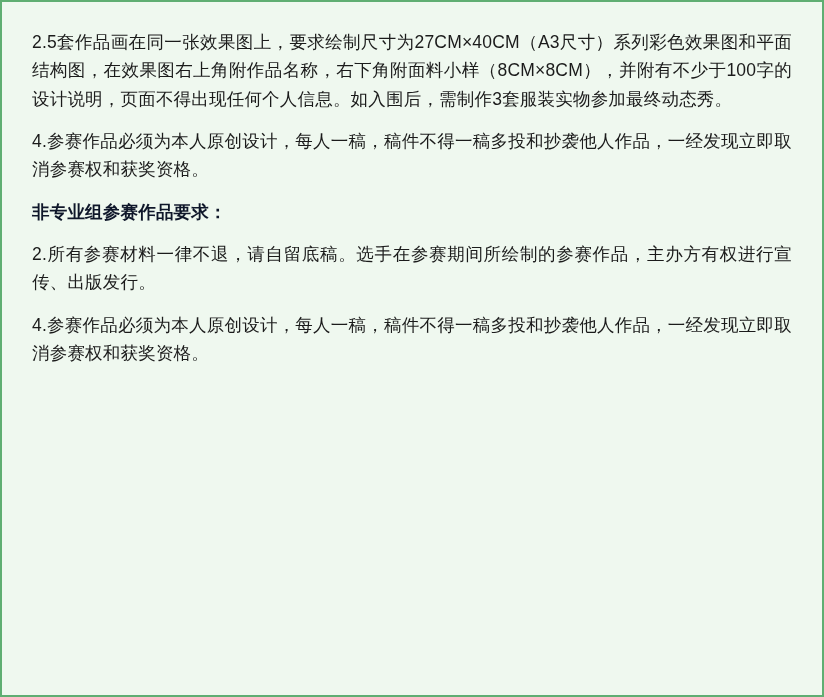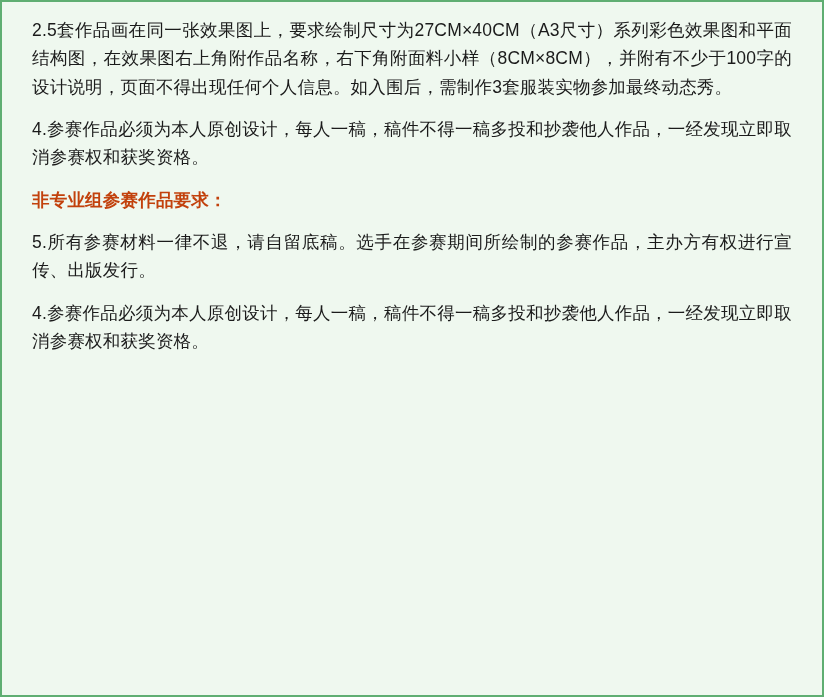--- a/index.html
+++ b/index.html
@@ -18,48 +18,48 @@
     height: 697px;
     background: #eff8ef;
     box-sizing: border-box;
     border-left: 2px solid #5fae72;
     border-right: 2px solid #5fae72;
     border-bottom: 2px solid #5fae72;
     border-top: 2px solid #5fae72;
     overflow: hidden;
   }
   .content {
-    padding: 6px 30px 0 30px;
+    padding: 18px 30px 0 30px;
   }
   p.para {
     margin: 0 0 14px 0;
     font-size: 17.5px;
     line-height: 1.62;
     color: #1b1b1b;
     text-align: justify;
     letter-spacing: 0.2px;
   }
   p.para:last-child {
     margin-bottom: 0;
   }
   h3.section-heading {
     margin: 0 0 14px 0;
     font-size: 17.5px;
     line-height: 1.62;
-    color: #c2410c;
+    color: #0f172a;
     font-weight: bold;
     letter-spacing: 0.2px;
   }
   .spacer-top { height: 8px; }
 </style>
 </head>
 <body>
 
 <div class="page">
   <div class="content">
     <div class="spacer-top"></div>
     <p class="para">2.5套作品画在同一张效果图上，要求绘制尺寸为27CM×40CM（A3尺寸）系列彩色效果图和平面结构图，在效果图右上角附作品名称，右下角附面料小样（8CM×8CM），并附有不少于100字的设计说明，页面不得出现任何个人信息。如入围后，需制作3套服装实物参加最终动态秀。</p>
     <p class="para">4.参赛作品必须为本人原创设计，每人一稿，稿件不得一稿多投和抄袭他人作品，一经发现立即取消参赛权和获奖资格。</p>
     <h3 class="section-heading">非专业组参赛作品要求：</h3>
-    <p class="para">5.所有参赛材料一律不退，请自留底稿。选手在参赛期间所绘制的参赛作品，主办方有权进行宣传、出版发行。</p>
+    <p class="para">2.所有参赛材料一律不退，请自留底稿。选手在参赛期间所绘制的参赛作品，主办方有权进行宣传、出版发行。</p>
     <p class="para">4.参赛作品必须为本人原创设计，每人一稿，稿件不得一稿多投和抄袭他人作品，一经发现立即取消参赛权和获奖资格。</p>
   </div>
 </div>
 
 </body></html>

